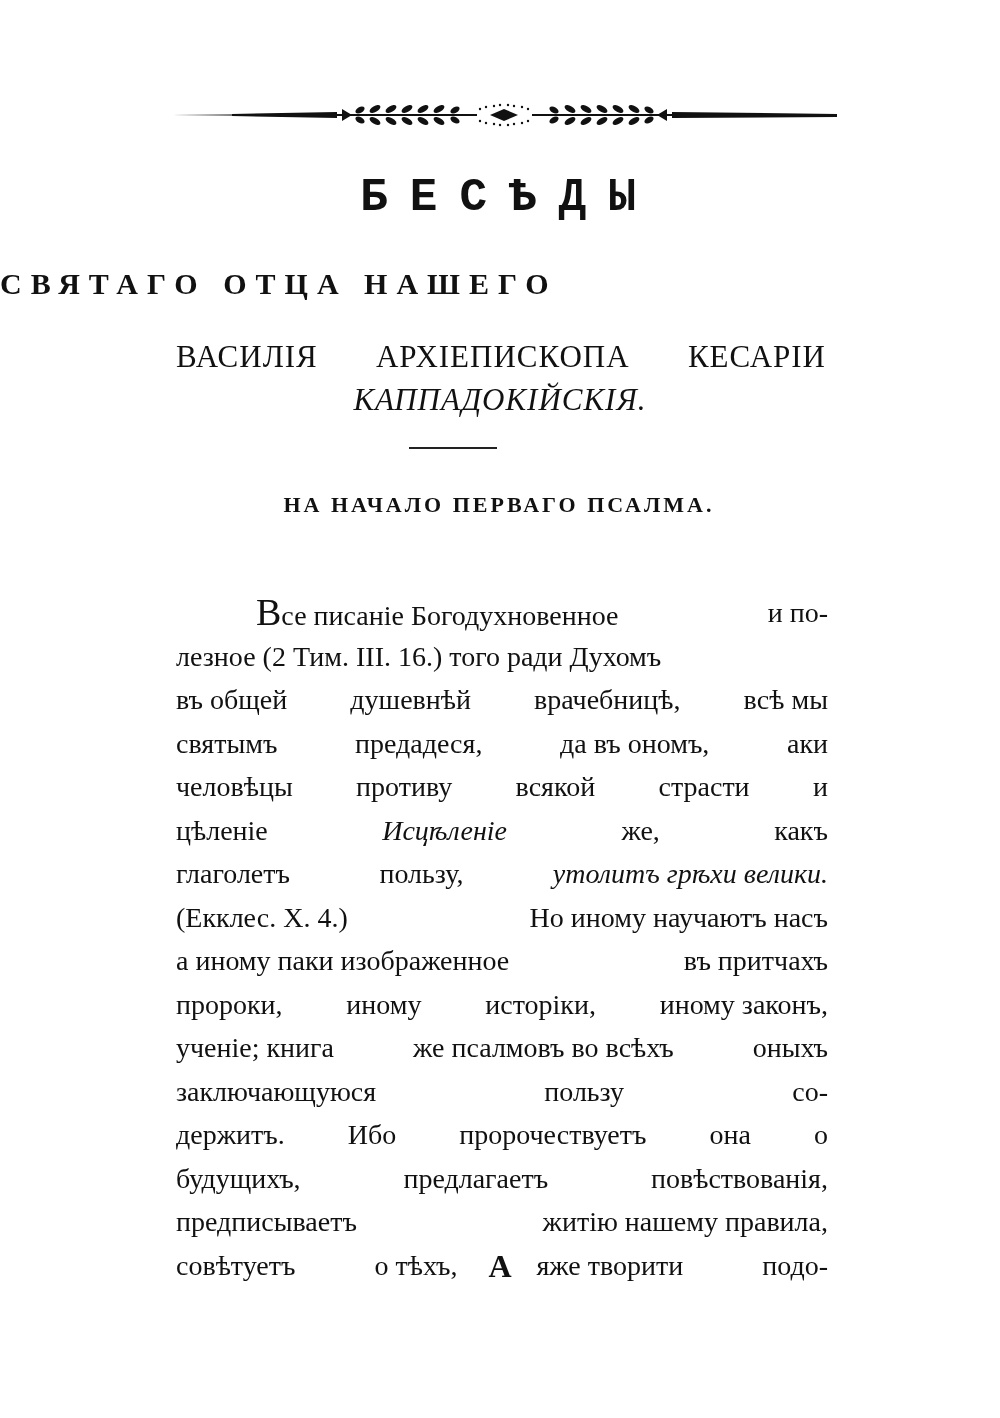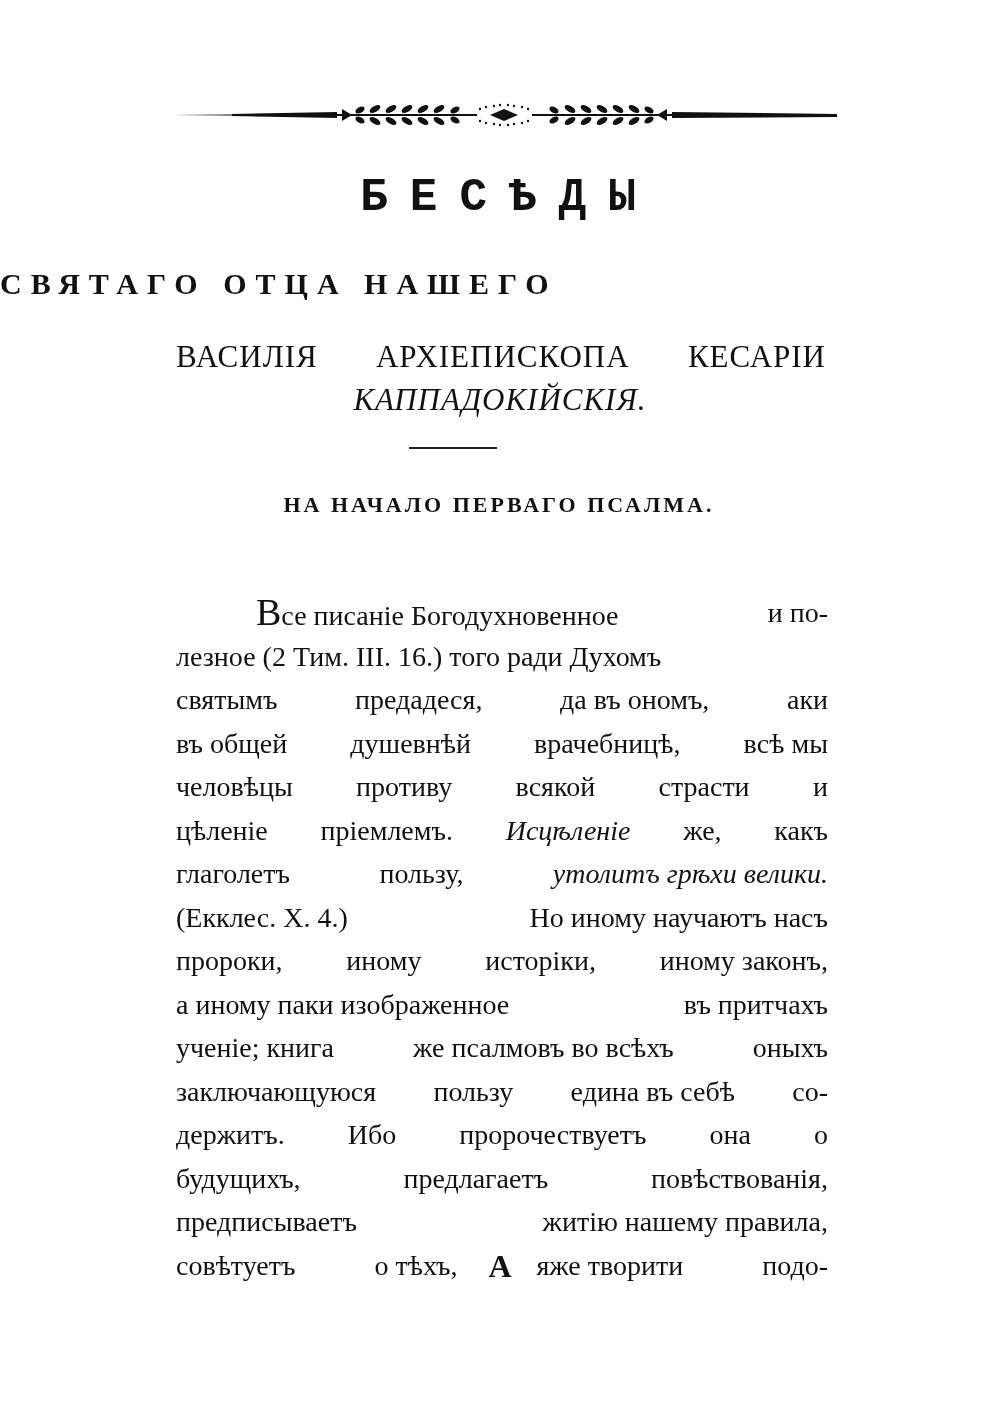--- a/index.html
+++ b/index.html
@@ -220,73 +220,71 @@
 
   <div class="body-text" id="body-text">
       <div class="line first">
         <span class="w"><span class="dropcap">В</span><span>се писаніе Богодухновенное</span></span>
         <span class="w">и по-</span>
       </div>
       <div class="line">
         <span class="w">лезное (2 Тим. III. 16.) того ради Духомъ</span>
       </div>
       <div class="line">
+        <span class="w">въ общей</span>
+        <span class="w">душевнѣй</span>
+        <span class="w">врачебницѣ,</span>
+        <span class="w">вcѣ мы</span>
+      </div>
+      <div class="line">
         <span class="w">святымъ</span>
         <span class="w">предадеся,</span>
         <span class="w">да въ ономъ,</span>
         <span class="w">аки</span>
-      </div>
-      <div class="line">
-        <span class="w">въ общей</span>
-        <span class="w">душевнѣй</span>
-        <span class="w">врачебницѣ,</span>
-        <span class="w">вcѣ мы</span>
       </div>
       <div class="line">
         <span class="w">человѣцы</span>
         <span class="w">противу</span>
         <span class="w">всякой</span>
         <span class="w">страсти</span>
         <span class="w">и</span>
       </div>
       <div class="line">
         <span class="w">цѣленіе</span>
-        <span class="w">пріемлемъ.</span>
         <span class="w italic">Исцѣленіе</span>
         <span class="w">же,</span>
         <span class="w">какъ</span>
       </div>
       <div class="line">
         <span class="w">глаголетъ</span>
         <span class="w">пользу,</span>
         <span class="w italic">утолитъ грѣхи велики.</span>
       </div>
       <div class="line">
         <span class="w">(Екклес. X. 4.)</span>
         <span class="w">Но иному научаютъ насъ</span>
+      </div>
+      <div class="line">
+        <span class="w">а иному паки изображенное</span>
+        <span class="w">въ притчахъ</span>
       </div>
       <div class="line">
         <span class="w">пророки,</span>
         <span class="w">иному</span>
         <span class="w">исторіки,</span>
         <span class="w">иному законъ,</span>
       </div>
       <div class="line">
-        <span class="w">а иному паки изображенное</span>
-        <span class="w">въ притчахъ</span>
-      </div>
-      <div class="line">
         <span class="w">ученіе; книга</span>
         <span class="w">же псалмовъ во всѣхъ</span>
         <span class="w">оныхъ</span>
       </div>
       <div class="line">
         <span class="w">заключающуюся</span>
         <span class="w">пользу</span>
-        <span class="w">едина въ себѣ</span>
         <span class="w">со-</span>
       </div>
       <div class="line">
         <span class="w">держитъ.</span>
         <span class="w">Ибо</span>
         <span class="w">пророчествуетъ</span>
         <span class="w">она</span>
         <span class="w">о</span>
       </div>
       <div class="line">

